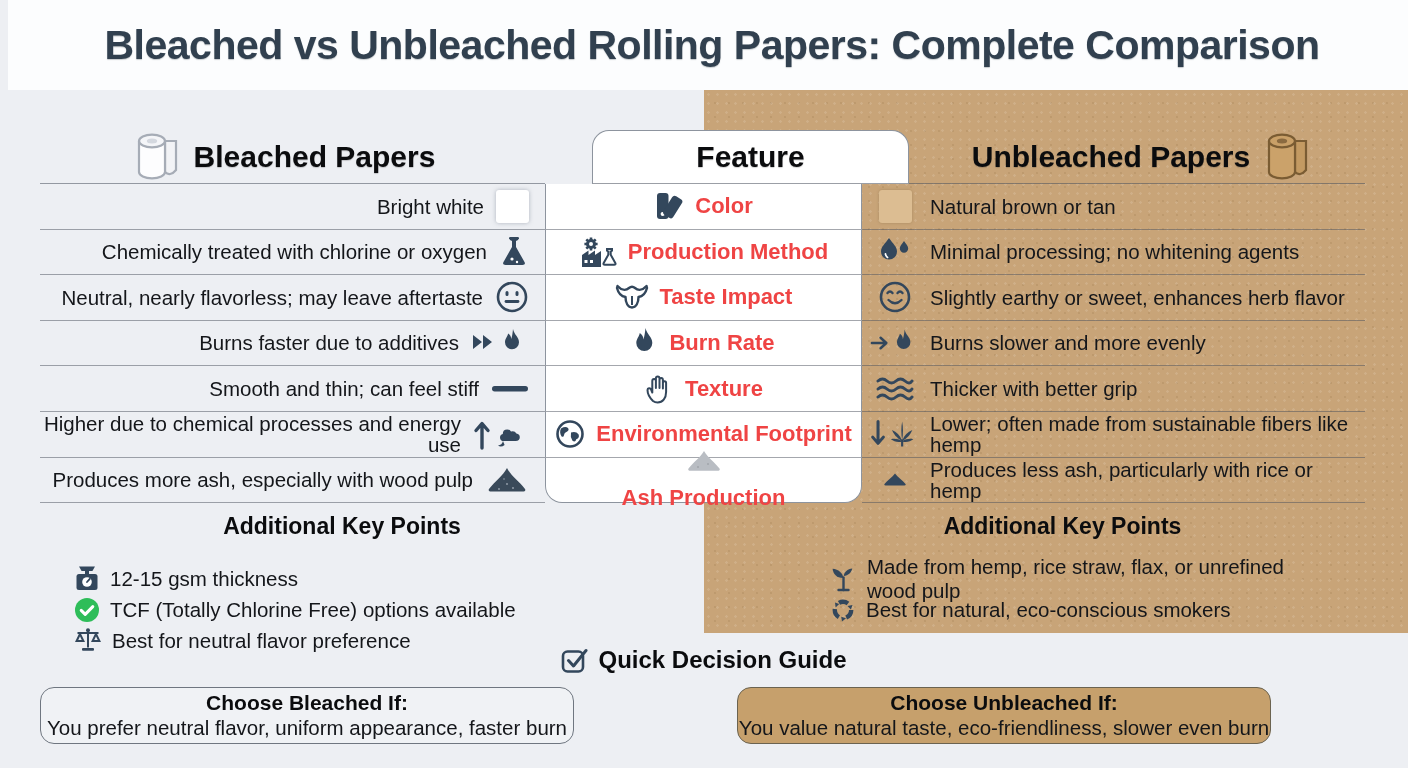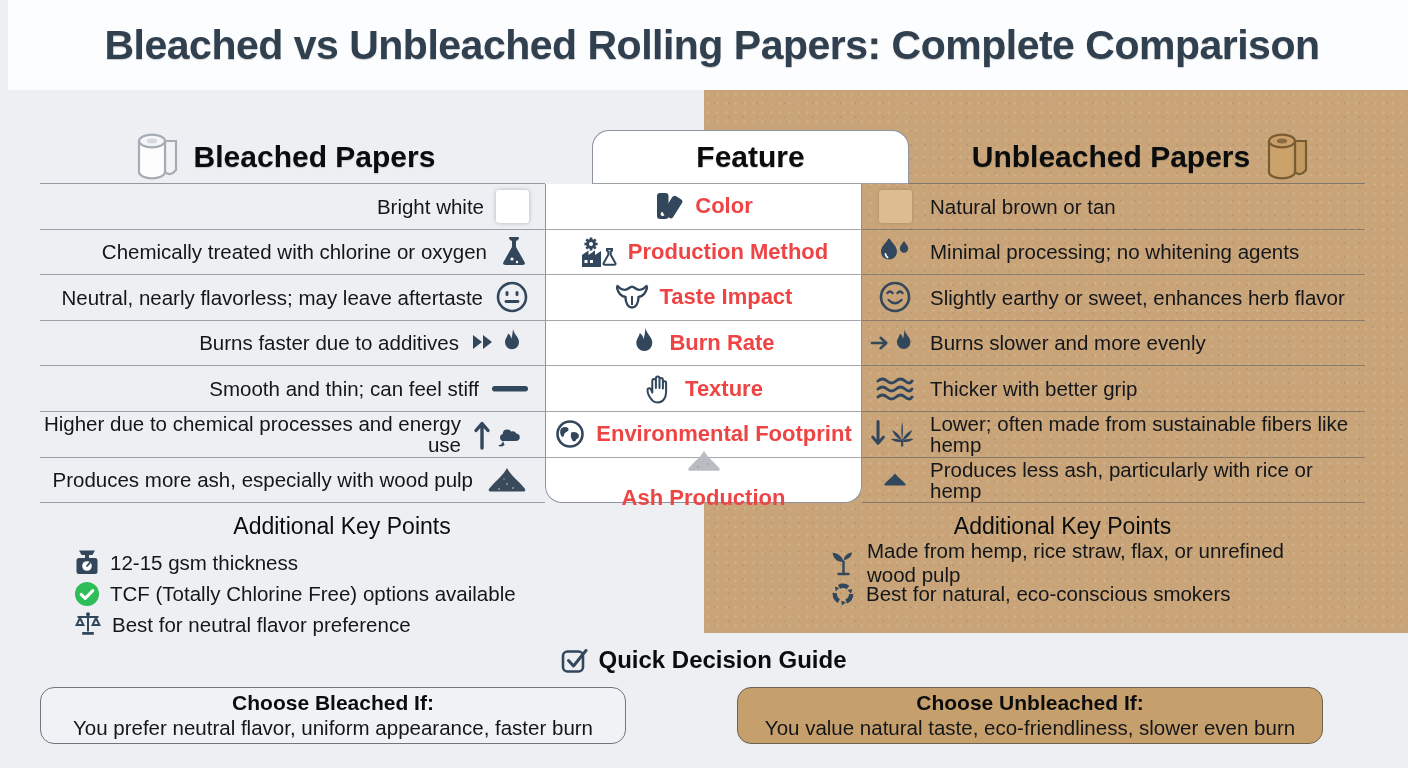--- a/index.html
+++ b/index.html
@@ -39,28 +39,28 @@
   .icn{display:flex;align-items:center;justify-content:center;flex:none;}
   .icn svg{display:block;}
   .right-icn{width:50px;}
   .swatch{width:33px;height:33px;border-radius:3px;flex:none;}
   .swatch.white{background:#fff;box-shadow:0 0 4px rgba(120,130,145,0.55);}
   .swatch.tan{background:#dcbd92;box-shadow:0 0 3px rgba(110,85,50,0.35);}
   
   .keypoints{position:absolute;width:560px;}
   .kp-left{left:62px;top:513px;}
   .kp-right{left:790px;top:513px;width:545px;}
-  .kp-title{font-size:23px;font-weight:400;text-align:center;color:#0b0c0e;margin-bottom:7px;}
+  .kp-title{font-size:23px;font-weight:700;text-align:center;color:#0b0c0e;margin-bottom:23px;}
   .kp-item{display:flex;align-items:center;gap:10px;height:31px;font-size:20.5px;color:#14161a;}
   .kp-left .kp-item{padding-left:12px;}
   .kp-right .kp-item{padding-left:40px;}
   
   .decision-title{position:absolute;left:0;top:646px;width:1408px;display:flex;align-items:center;
     justify-content:center;gap:10px;font-size:24px;font-weight:700;color:#0b0c0e;}
-  .decision-box{position:absolute;top:687px;width:586px;height:57px;border-radius:14px;
+  .decision-box{position:absolute;top:687px;width:534px;height:57px;border-radius:14px;
     box-sizing:border-box;display:flex;flex-direction:column;align-items:center;justify-content:center;}
   .box-bleached{left:40px;background:#f0f2f5;border:1.6px solid #6f7680;}
   .box-unbleached{left:737px;background:#c6a06c;border:1.6px solid#6b6350;}
   .box-title{font-size:21px;font-weight:700;color:#0b0c0e;}
   .box-text{font-size:20.5px;color:#14161a;margin-top:1px;}
 </style>
 </head>
 <body>
 
 <div class="kraft-panel"></div>

